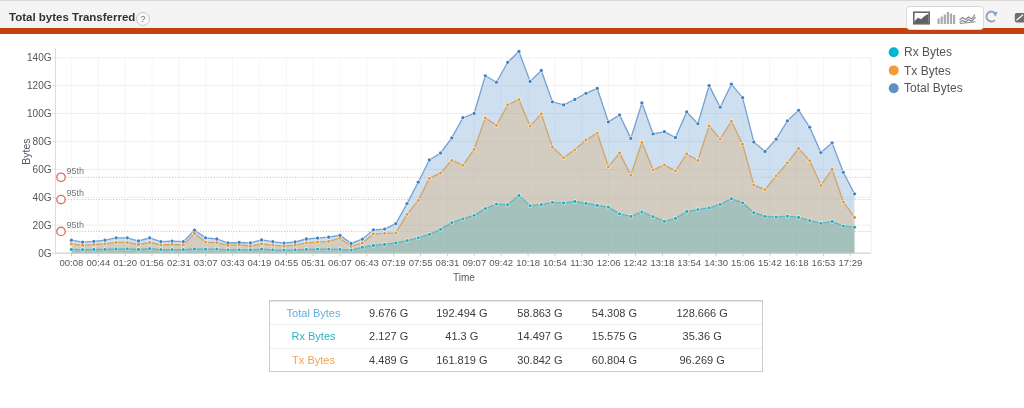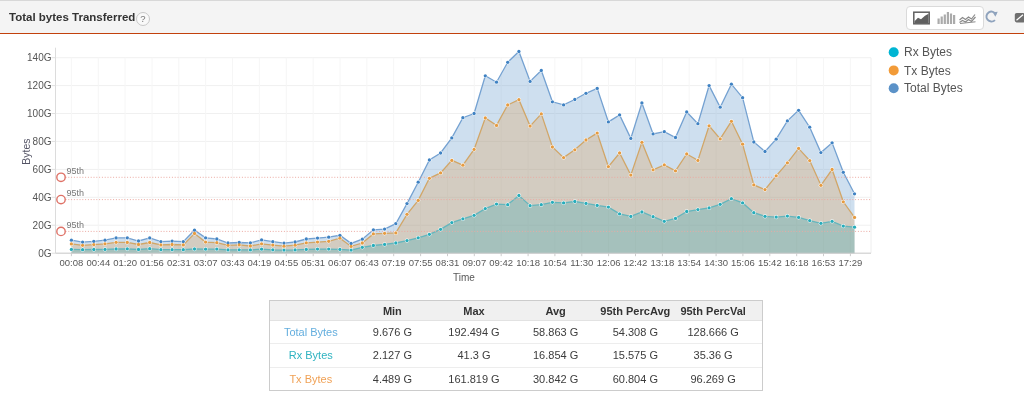--- a/index.html
+++ b/index.html
@@ -1,17 +1,17 @@
 <!DOCTYPE html>
 <html><head><meta charset="utf-8"><style>
 *{margin:0;padding:0;box-sizing:border-box}
 body{width:1024px;height:408px;background:#fff;font-family:"Liberation Sans",sans-serif;position:relative;overflow:hidden}
 </style></head>
 <body>
-<div style="position:absolute;left:0;top:0;width:1024px;height:34px;background:#f4f4f4;border-top:1px solid #d8d8d8;border-bottom:1px solid #c2410c">
+<div style="position:absolute;left:0;top:0;width:1024px;height:34px;background:#f4f4f4;border-top:1px solid #d8d8d8;border-bottom:6px solid #c2410c">
   <span style="position:absolute;left:9px;top:9.5px;font-size:11.5px;font-weight:bold;color:#333">Total bytes Transferred</span>
   <span style="position:absolute;left:136px;top:10.5px;width:14px;height:14px;border-radius:50%;background:#f9f9f9;border:1px solid #c8c8c8;color:#777;font-size:9.5px;text-align:center;line-height:12.5px">?</span>
   <svg width="130" height="34" style="position:absolute;right:0;top:0">
 <rect x="12.5" y="5.5" width="77" height="23" rx="3.5" fill="#fff" stroke="#dadada"></rect>
 <g>
  <rect x="19.8" y="11.2" width="15.4" height="11.6" fill="none" stroke="#606060" stroke-width="1.5"></rect>
  <path d="M20.5,20.2 L24,16.8 L27,18.2 L31,14.8 L34.5,12.8 L34.5,22 L20.5,22 Z" fill="#606060"></path>
 </g>
 <g fill="#ababab">
  <rect x="43.5" y="17.5" width="2.2" height="5.5"></rect>
@@ -600,41 +600,33 @@
 <circle cx="893.7" cy="18.2" r="5" fill="#00b5d3"></circle>
 <text x="904" y="22.4" font-size="12" fill="#555">Rx Bytes</text>
 <circle cx="893.7" cy="36.4" r="5" fill="#f29b38"></circle>
 <text x="904" y="40.6" font-size="12" fill="#555">Tx Bytes</text>
 <circle cx="893.7" cy="54.2" r="5" fill="#5b92c8"></circle>
 <text x="904" y="58.4" font-size="12" fill="#555">Total Bytes</text>
 </svg>
 <div style="position:absolute;left:269px;top:300px;width:494px;border:1px solid #ccc;font-size:11px">
 <table style="border-collapse:collapse;width:100%;text-align:center">
 <tbody>
-        <tr style="height:19.5px;background:#f0f0f0">
-          <td style="width:82px;font-weight:bold;color:#333;padding-right:0px"></td>
-          <td style="width:82px;font-weight:bold;color:#333;padding-right:0px">Min</td>
-          <td style="width:82px;font-weight:bold;color:#333;padding-right:0px">Max</td>
-          <td style="width:82px;font-weight:bold;color:#333;padding-right:0px">Avg</td>
-          <td style="width:82px;font-weight:bold;color:#333;padding-right:4px">95th PercAvg</td>
-          <td style="width:84px;font-weight:bold;color:#333;padding-right:14px">95th PercVal</td>
-        </tr>
 <tr style="height:23.3px;border-top:1px solid #e2e2e2">
           <td style="color:#64aede">Total Bytes</td>
           <td style="color:#3c3c3c;padding-right:0px">9.676 G</td>
           <td style="color:#3c3c3c;padding-right:0px">192.494 G</td>
           <td style="color:#3c3c3c;padding-right:0px">58.863 G</td>
           <td style="color:#3c3c3c;padding-right:4px">54.308 G</td>
           <td style="color:#3c3c3c;padding-right:14px">128.666 G</td>
         </tr>
         <tr style="height:23.3px;border-top:1px solid #ededed">
           <td style="color:#2fb3c1">Rx Bytes</td>
           <td style="color:#3c3c3c;padding-right:0px">2.127 G</td>
           <td style="color:#3c3c3c;padding-right:0px">41.3 G</td>
-          <td style="color:#3c3c3c;padding-right:0px">16.854 G</td>
+          <td style="color:#3c3c3c;padding-right:0px">14.497 G</td>
           <td style="color:#3c3c3c;padding-right:4px">15.575 G</td>
           <td style="color:#3c3c3c;padding-right:14px">35.36 G</td>
         </tr>
         <tr style="height:23.3px;border-top:1px solid #ededed">
           <td style="color:#f0a155">Tx Bytes</td>
           <td style="color:#3c3c3c;padding-right:0px">4.489 G</td>
           <td style="color:#3c3c3c;padding-right:0px">161.819 G</td>
           <td style="color:#3c3c3c;padding-right:0px">30.842 G</td>
           <td style="color:#3c3c3c;padding-right:4px">60.804 G</td>
           <td style="color:#3c3c3c;padding-right:14px">96.269 G</td>

